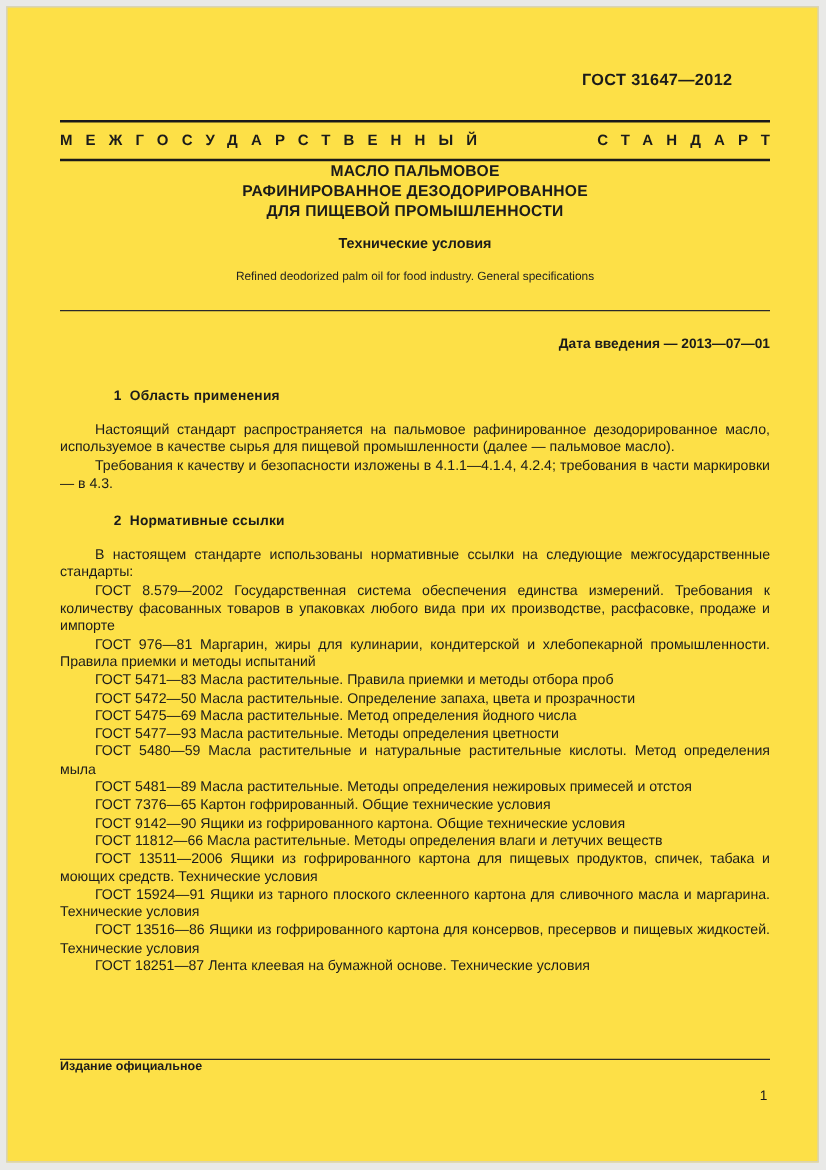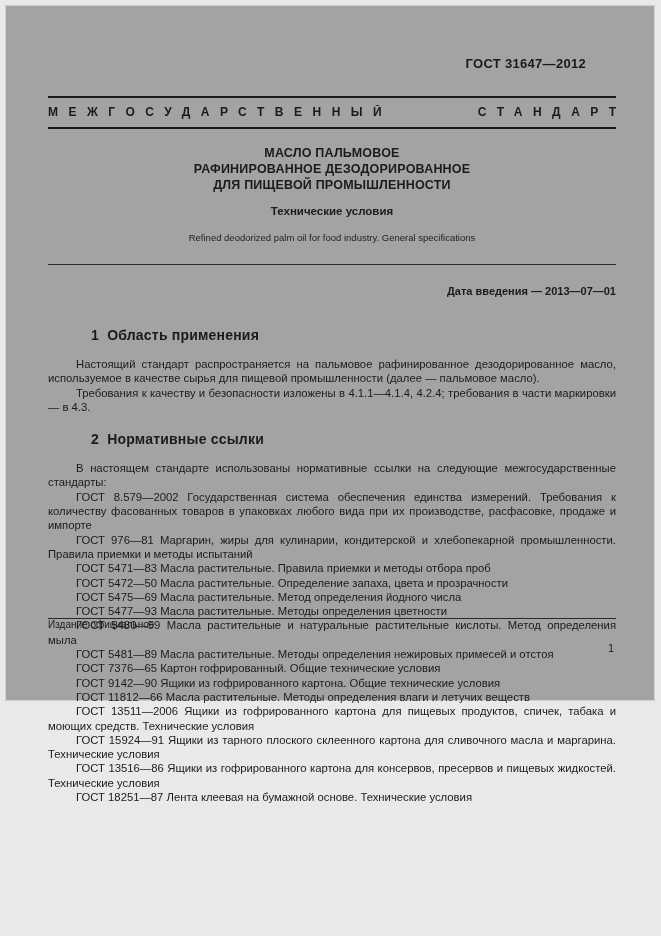--- a/index.html
+++ b/index.html
@@ -6,22 +6,22 @@
   html, body { margin: 0; padding: 0; }
   body {
     width: 661px; height: 936px;
     background: #e9e9e7;
     font-family: "Liberation Sans", "DejaVu Sans", sans-serif;
     color: #1b1b1b;
     position: relative;
   }
   .sheet {
     position: absolute; left: 5px; top: 5px;
-    width: 650px; height: 696px;
-    background: #a3a3a3;
+    width: 650px; height: 925px;
+    background: #fde047;
     border: 1px solid #cfcfcc;
   }
   .content {
     position: absolute; left: 42px; top: 0;
     width: 568px; height: 100%;
   }
   .doc-code {
     margin: 50px 30px 0 0;
     text-align: right;
     font-weight: 700;
@@ -38,21 +38,21 @@
     display: flex;
     justify-content: space-between;
     align-items: center;
     font-weight: 700;
     font-size: 12px;
     white-space: nowrap;
     overflow: hidden;
   }
   .banner .word { letter-spacing: 10.5px; }
   .banner .word:last-child { margin-right: -10.5px; }
-  .title-block { margin-top: 16px; text-align: center; }
+  .title-block { text-align: center; }
   .title-line {
     font-weight: 700;
     font-size: 12.5px;
     line-height: 16px;
     letter-spacing: 0.2px;
   }
   .subtitle {
     margin-top: 12px;
     font-weight: 700;
     font-size: 11.5px;
@@ -63,40 +63,40 @@
     color: #222;
   }
   .rule-3 { margin-top: 21px; }
   .date {
     margin-top: 20px;
     text-align: right;
     font-weight: 700;
     font-size: 11px;
   }
   h2.section {
-    font-size: 14px;
+    font-size: 11px;
     font-weight: 700;
     margin: 30px 0 14px 0;
     padding-left: 43px;
     letter-spacing: 0.2px;
   }
   h2.section.second { margin-top: 17px; }
   .para, .ref {
     font-size: 11.3px;
     line-height: 14.3px;
     text-align: justify;
     text-indent: 28px;
     margin: 0;
   }
   .footer {
     position: absolute; left: 0; bottom: 46px; width: 100%;
   }
   .footer-note {
     margin-top: 0;
-    font-weight: 400;
+    font-weight: 700;
     font-size: 10px;
   }
   .page-num {
     margin-top: 12px;
     text-align: right;
     font-size: 11px;
     padding-right: 2px;
   }
 </style>
 </head>

